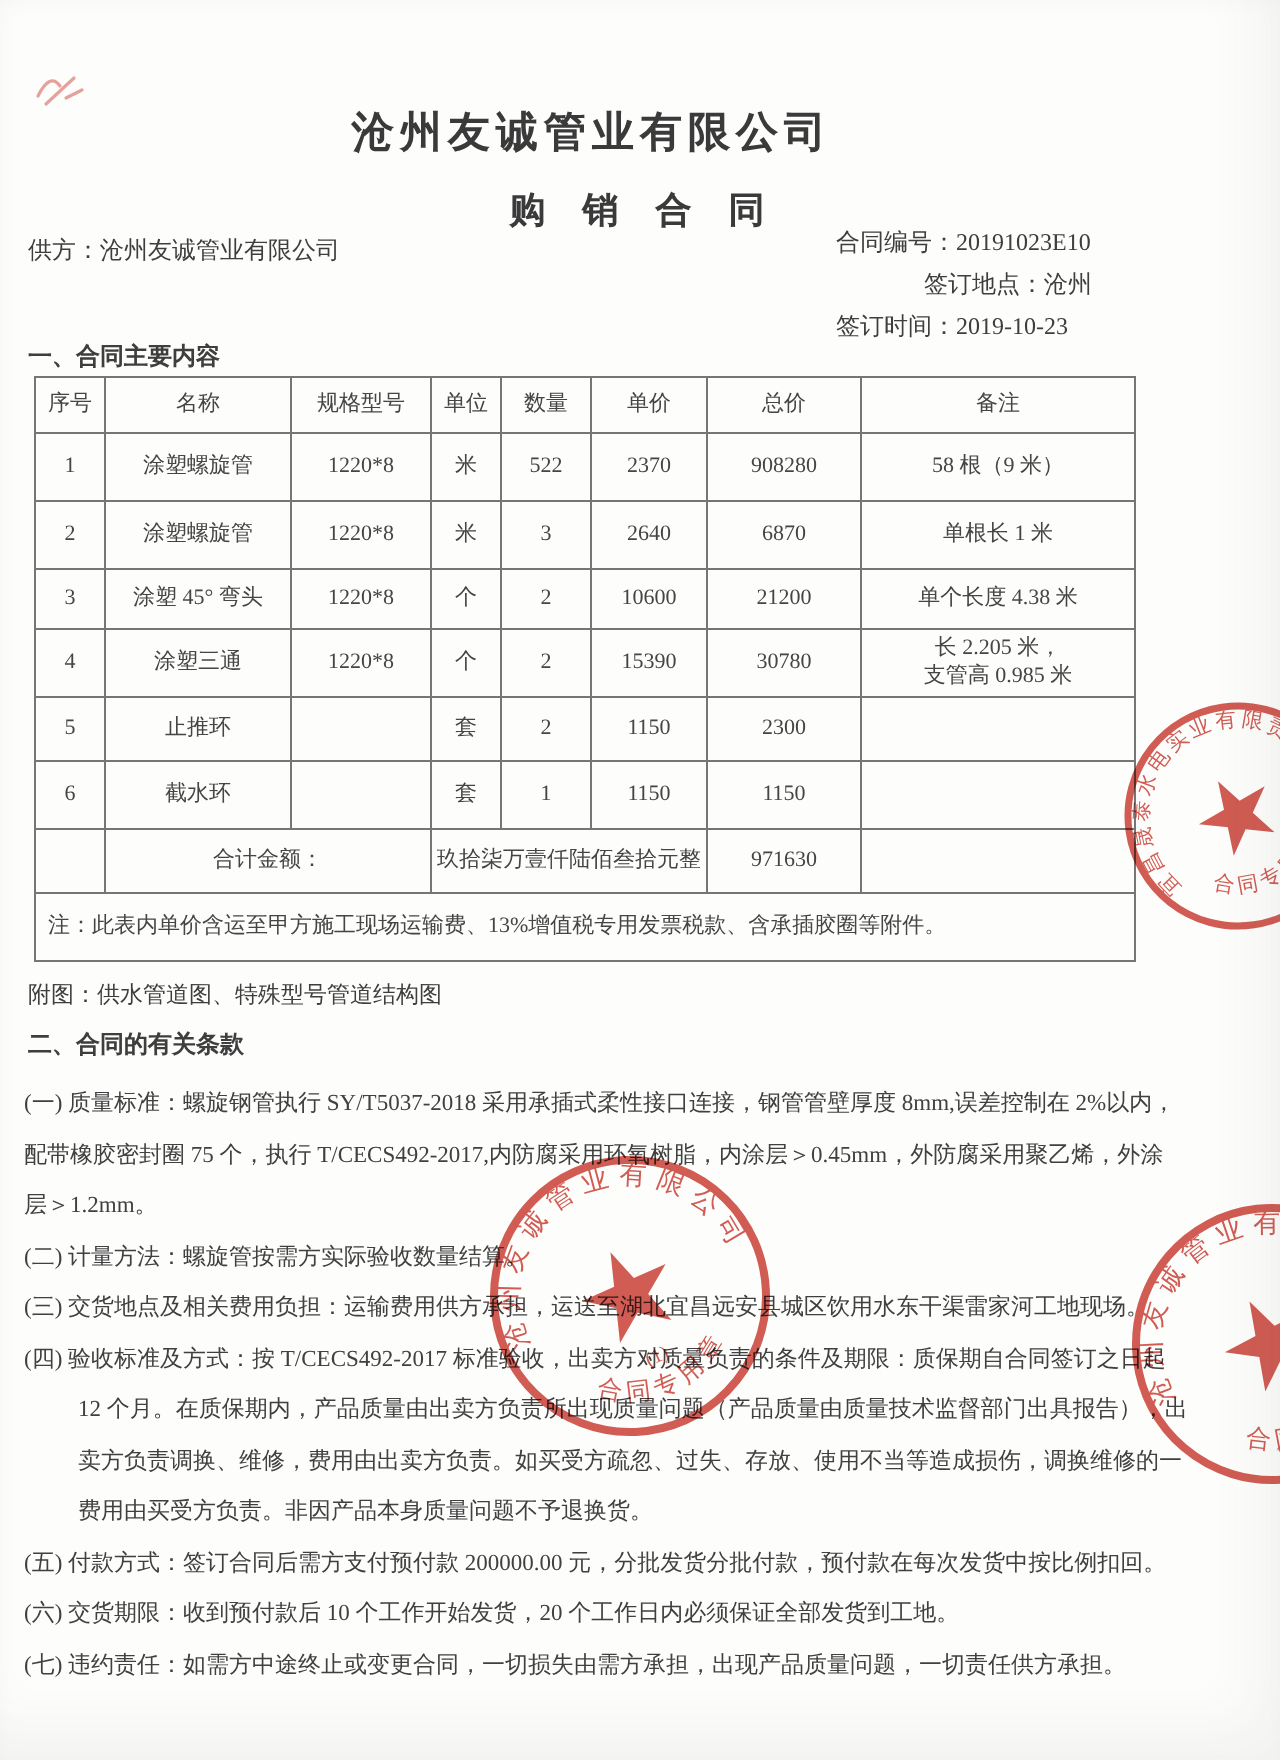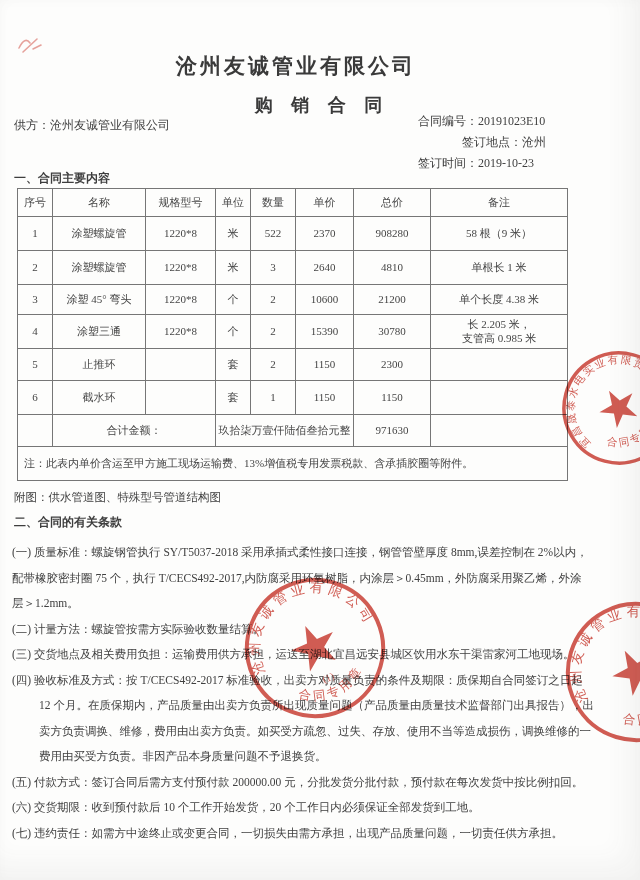--- a/index.html
+++ b/index.html
@@ -101,21 +101,21 @@
           <td>908280</td>
           <td>58 根（9 米）</td>
         </tr>
         <tr>
           <td>2</td>
           <td>涂塑螺旋管</td>
           <td>1220*8</td>
           <td>米</td>
           <td>3</td>
           <td>2640</td>
-          <td>4810</td>
+          <td>6870</td>
           <td>单根长 1 米</td>
         </tr>
         <tr>
           <td>3</td>
           <td>涂塑 45° 弯头</td>
           <td>1220*8</td>
           <td>个</td>
           <td>2</td>
           <td>10600</td>
           <td>21200</td>

